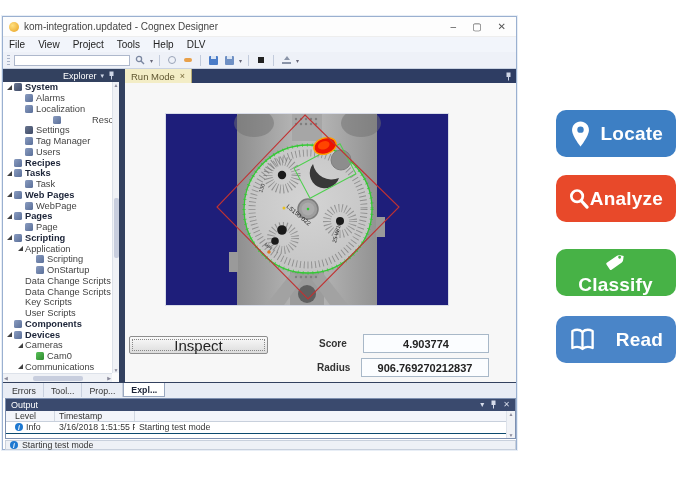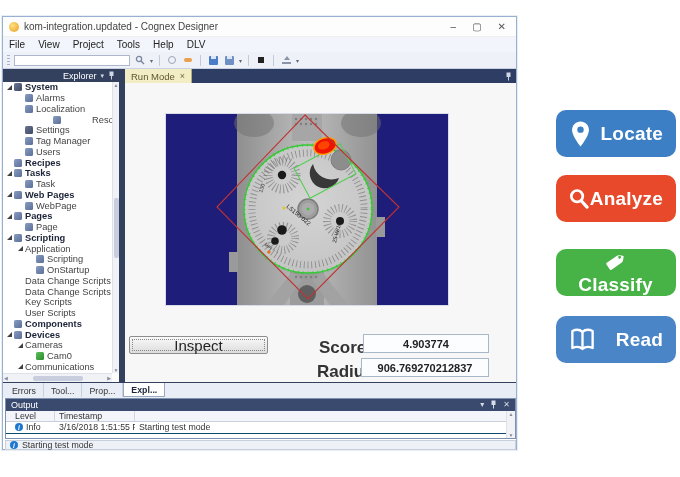--- a/index.html
+++ b/index.html
@@ -51,21 +51,21 @@
   .thumb-h{width:50px;height:5px;background:#c8cede;border-radius:2px;}
   
   .editor{position:absolute;left:122px;top:0;right:0;height:349px;background:#f7f7f7;}
   .tabbar{height:14px;background:#2e3d63;display:flex;align-items:stretch;}
   .runtab{background:#f3edc6;color:#5f5630;font-size:9.5px;display:flex;align-items:center;gap:5px;padding:0 6px;border-right:1px solid #b8ad78;}
   .runtab .x{color:#77693a;font-size:9px;}
   .tab-pin{margin-left:auto;align-self:center;margin-right:4px;}
   .viewer{position:absolute;left:40px;top:44px;width:284px;height:193px;border:1px solid #d8dce8;background:#1e1e7a;}
   
   .inspect-btn{position:absolute;left:126px;top:319px;width:139px;height:18px;background:linear-gradient(#fafafa,#dcdcdc);border:1px solid #8e8e8e;border-radius:2px;font-size:15px;color:#222;display:flex;align-items:center;justify-content:center;outline:1px dotted #888;outline-offset:-4px;}
-  .field-label{position:absolute;font-size:17px;font-weight:600;color:#333;}
+  .field-label{position:absolute;font-size:10px;font-weight:600;color:#333;}
   .field-box{position:absolute;background:#fbfdff;border:1px solid #a8b8c8;font-size:11px;font-weight:600;color:#222;display:flex;align-items:center;justify-content:center;}
   
   .dockstrip{position:absolute;left:0;top:365px;width:100%;height:16px;background:#e9edf5;border-top:1px solid #33415f;display:flex;align-items:flex-start;padding-left:2px;}
   .docktab{font-size:8.8px;color:#333;padding:1px 7px 0;height:14px;display:flex;align-items:center;border-right:1px solid #c8d0de;}
   .docktab.active{background:#ffffff;border:1px solid #9aa8c0;border-top:none;font-weight:bold;color:#1c2438;}
   
   .output{position:absolute;left:2px;top:381px;width:511px;height:41px;border:1px solid #6d7fa0;background:#fff;border-color:#7e90b0;}
   .out-header{height:12px;background:#3a4a6e;color:#fff;display:flex;align-items:center;padding:0 5px;font-size:9px;}
   .out-header .t{flex:1;}
   .out-hico{color:#d6dcea;font-size:8px;margin-left:6px;line-height:8px;}

